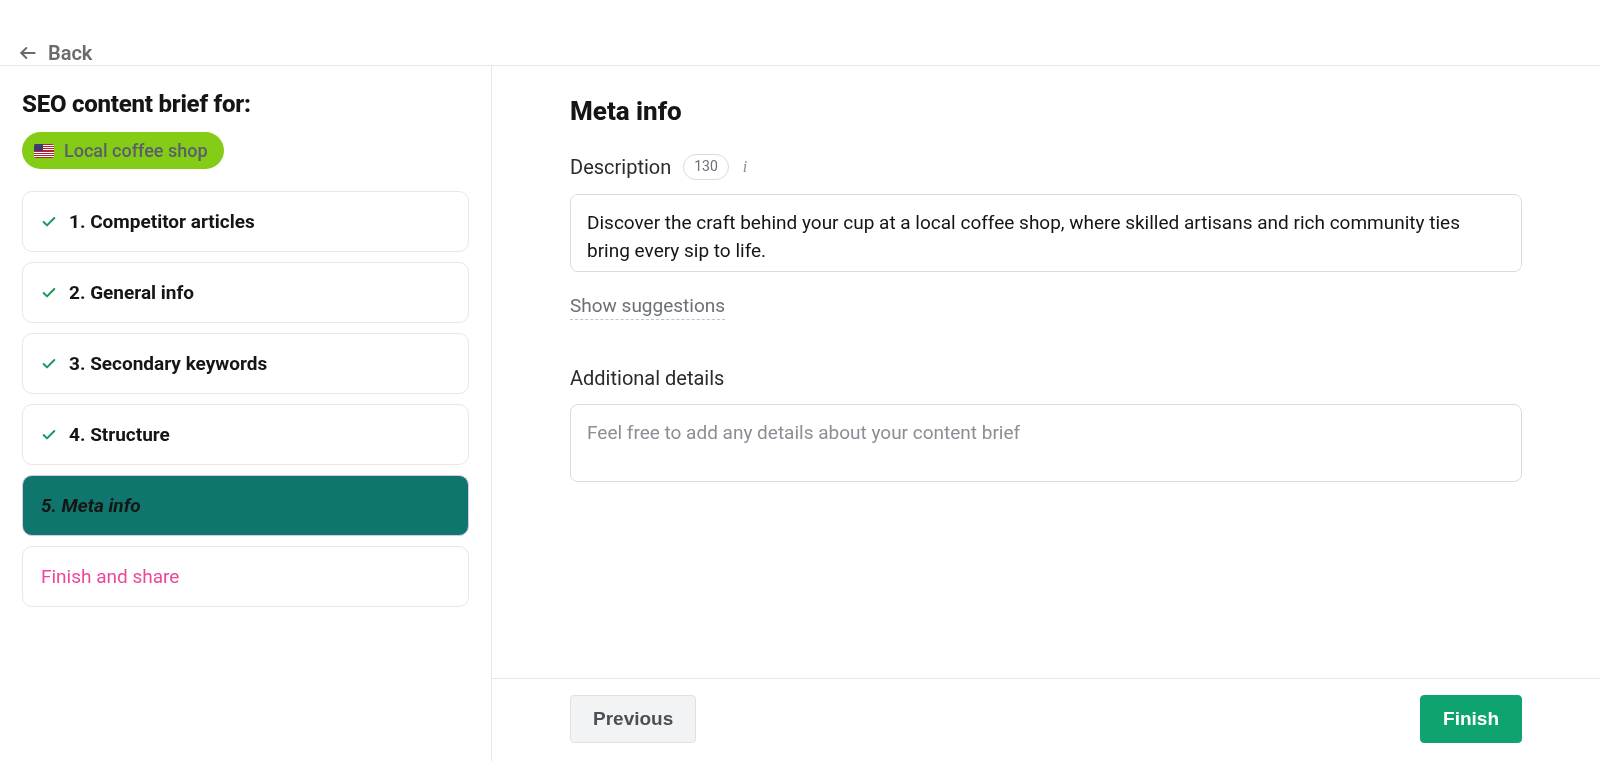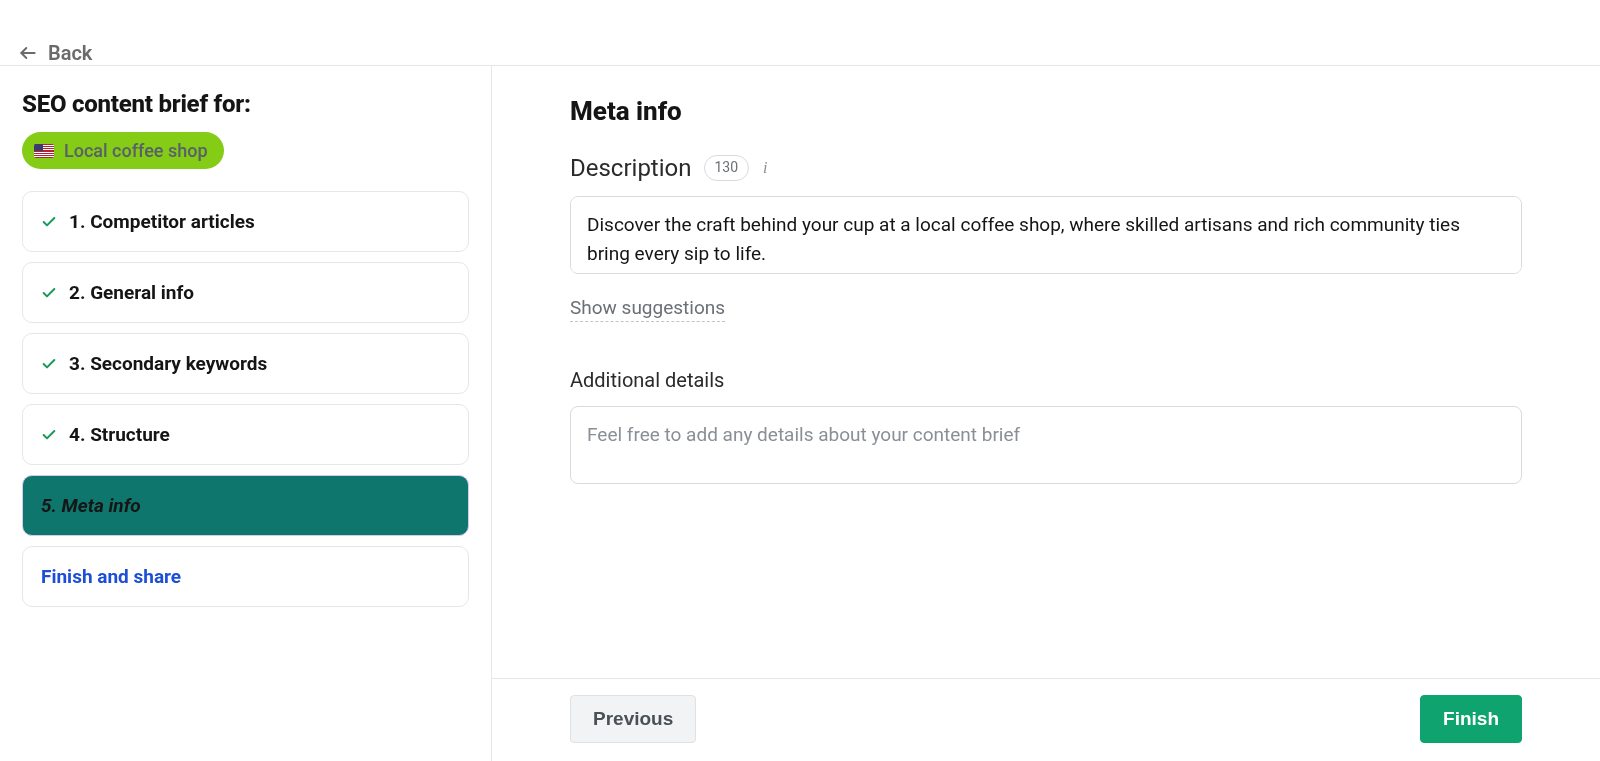--- a/index.html
+++ b/index.html
@@ -100,22 +100,22 @@
     cursor: pointer;
   }
   .step .check { color: #169a5b; flex-shrink: 0; }
   .step .label { font-size: 19px; font-weight: 700; color: #151515; }
   .step.active {
     background: #0f766e;
     border-color: #d7c7f4;
     font-style: italic;
   }
   .step.finish .label {
-    color: #1d4ed8;
-    font-weight: 700;
+    color: #ec4899;
+    font-weight: 400;
   }
   .step.finish { cursor: pointer; }
 
   
   .content {
     flex: 1;
     position: relative;
     display: flex;
     flex-direction: column;
   }
@@ -134,21 +134,21 @@
     align-items: center;
     justify-content: space-between;
     margin-bottom: 14px;
   }
   .field-left {
     display: flex;
     align-items: center;
     gap: 12px;
   }
   .field-label {
-    font-size: 24px;
+    font-size: 20px;
     color: #2b2b2b;
   }
   .count-pill {
     border: 1px solid #d8dbde;
     color: #6b6f76;
     font-size: 14px;
     border-radius: 14px;
     padding: 2px 10px;
     line-height: 1.4;
   }

